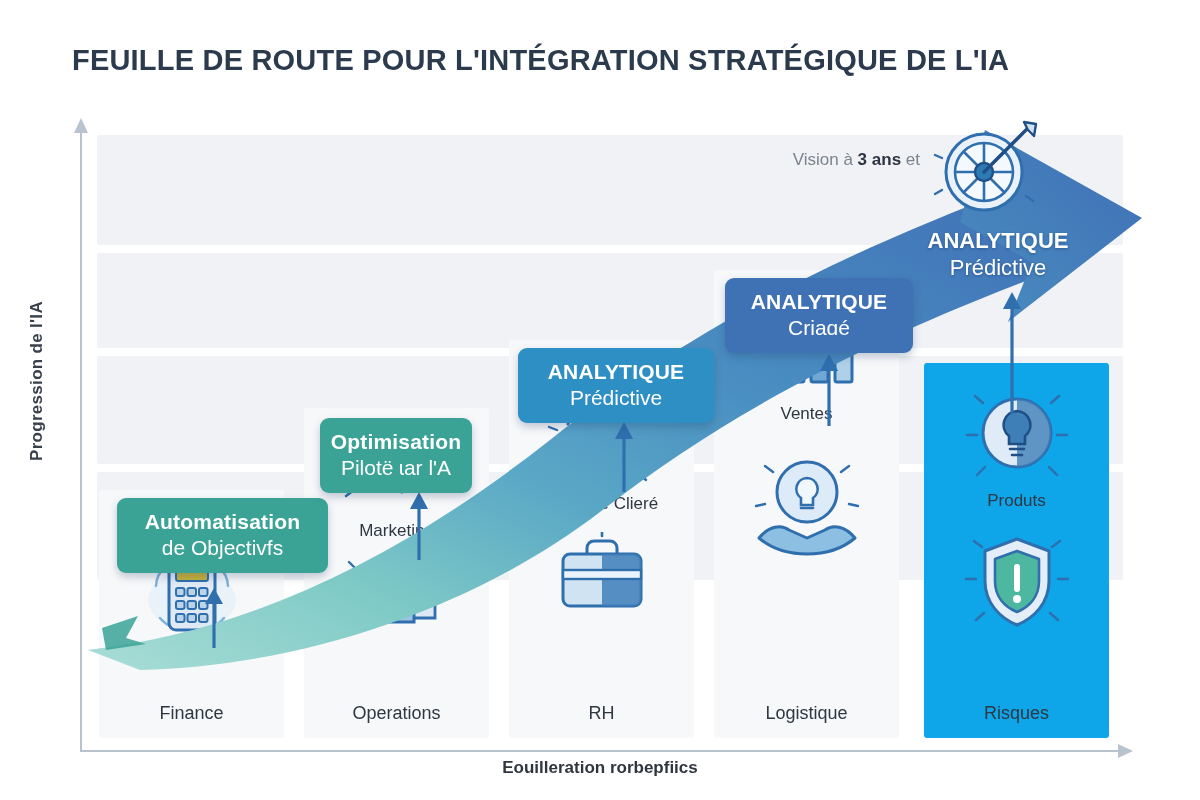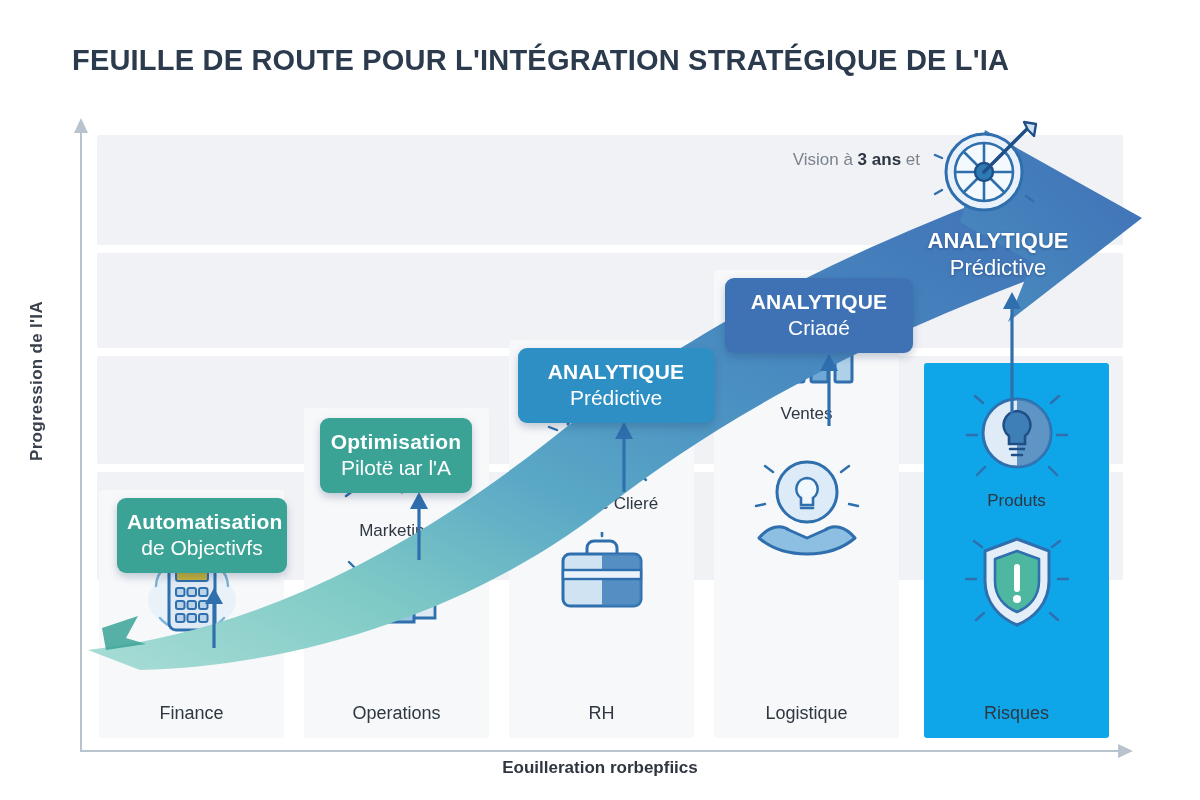--- a/index.html
+++ b/index.html
@@ -423,21 +423,21 @@
   </svg>
   <svg class="connector" style="left:817px;top:352px;" width="24" height="74" viewBox="0 0 24 74">
     <path d="M12 74V18" stroke="#2f6fae" stroke-width="3.2" stroke-linecap="round"></path>
     <path d="M12 2l9 17H3z" fill="#2f6fae"></path>
   </svg>
   <svg class="connector" style="left:1000px;top:290px;" width="24" height="124" viewBox="0 0 24 124">
     <path d="M12 124V18" stroke="#2f6fae" stroke-width="3.2" stroke-linecap="round"></path>
     <path d="M12 2l9 17H3z" fill="#2f6fae"></path>
   </svg>
 
-  <div class="stage" id="stage-1" style="left:117px;top:498px;width:170px;background:#3aa396;">
+  <div class="stage" id="stage-1" style="left:117px;top:498px;width:211px;background:#3aa396;">
     <span class="l1">Automatisation</span>
     <span class="l2">de Objectivfs</span>
   </div>
 
   <div class="stage" id="stage-2" style="left:320px;top:418px;width:152px;background:#3aa396;">
     <span class="l1">Optimisation</span>
     <span class="l2">Pilotë ɩar l'A</span>
   </div>
 
   <div class="stage caps" id="stage-3" style="left:518px;top:348px;width:196px;background:#2d8fc4;">

